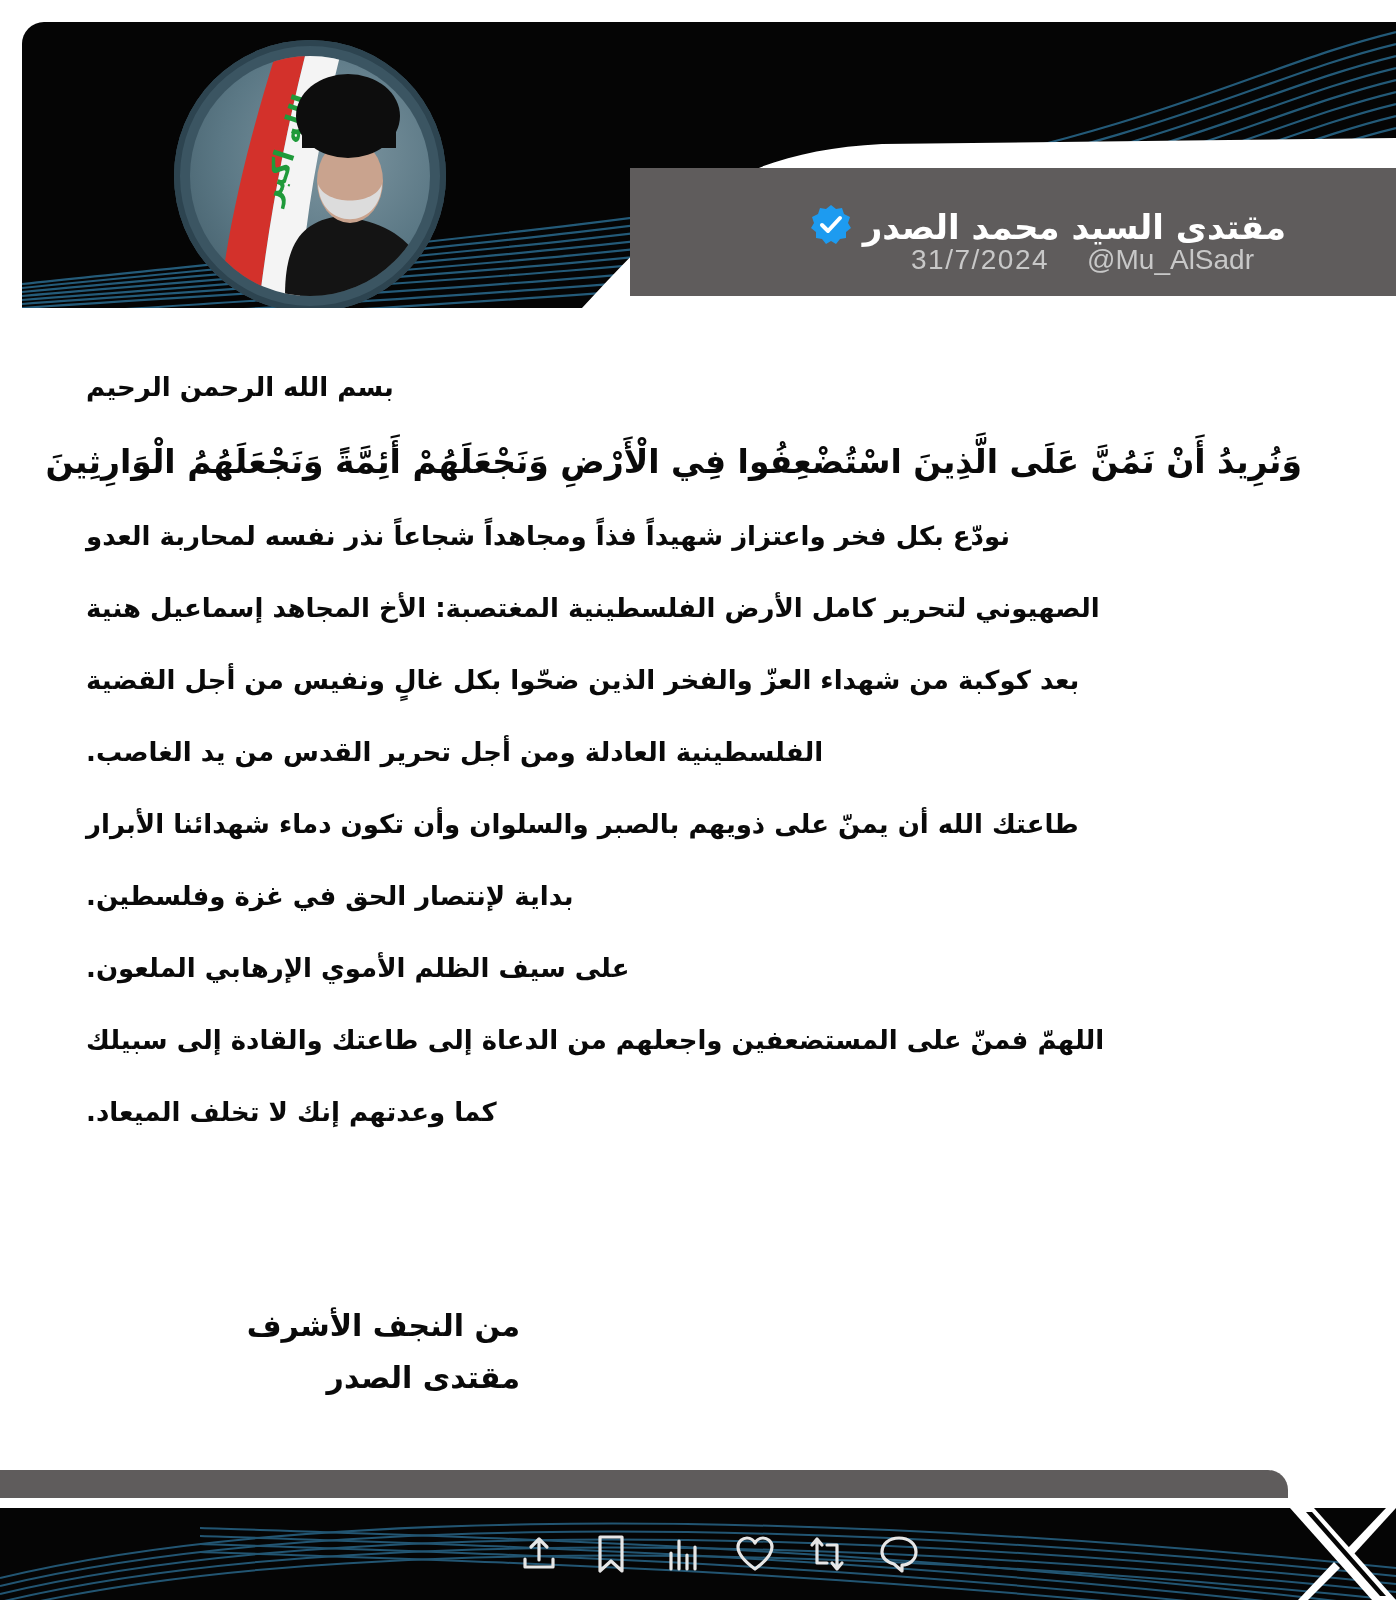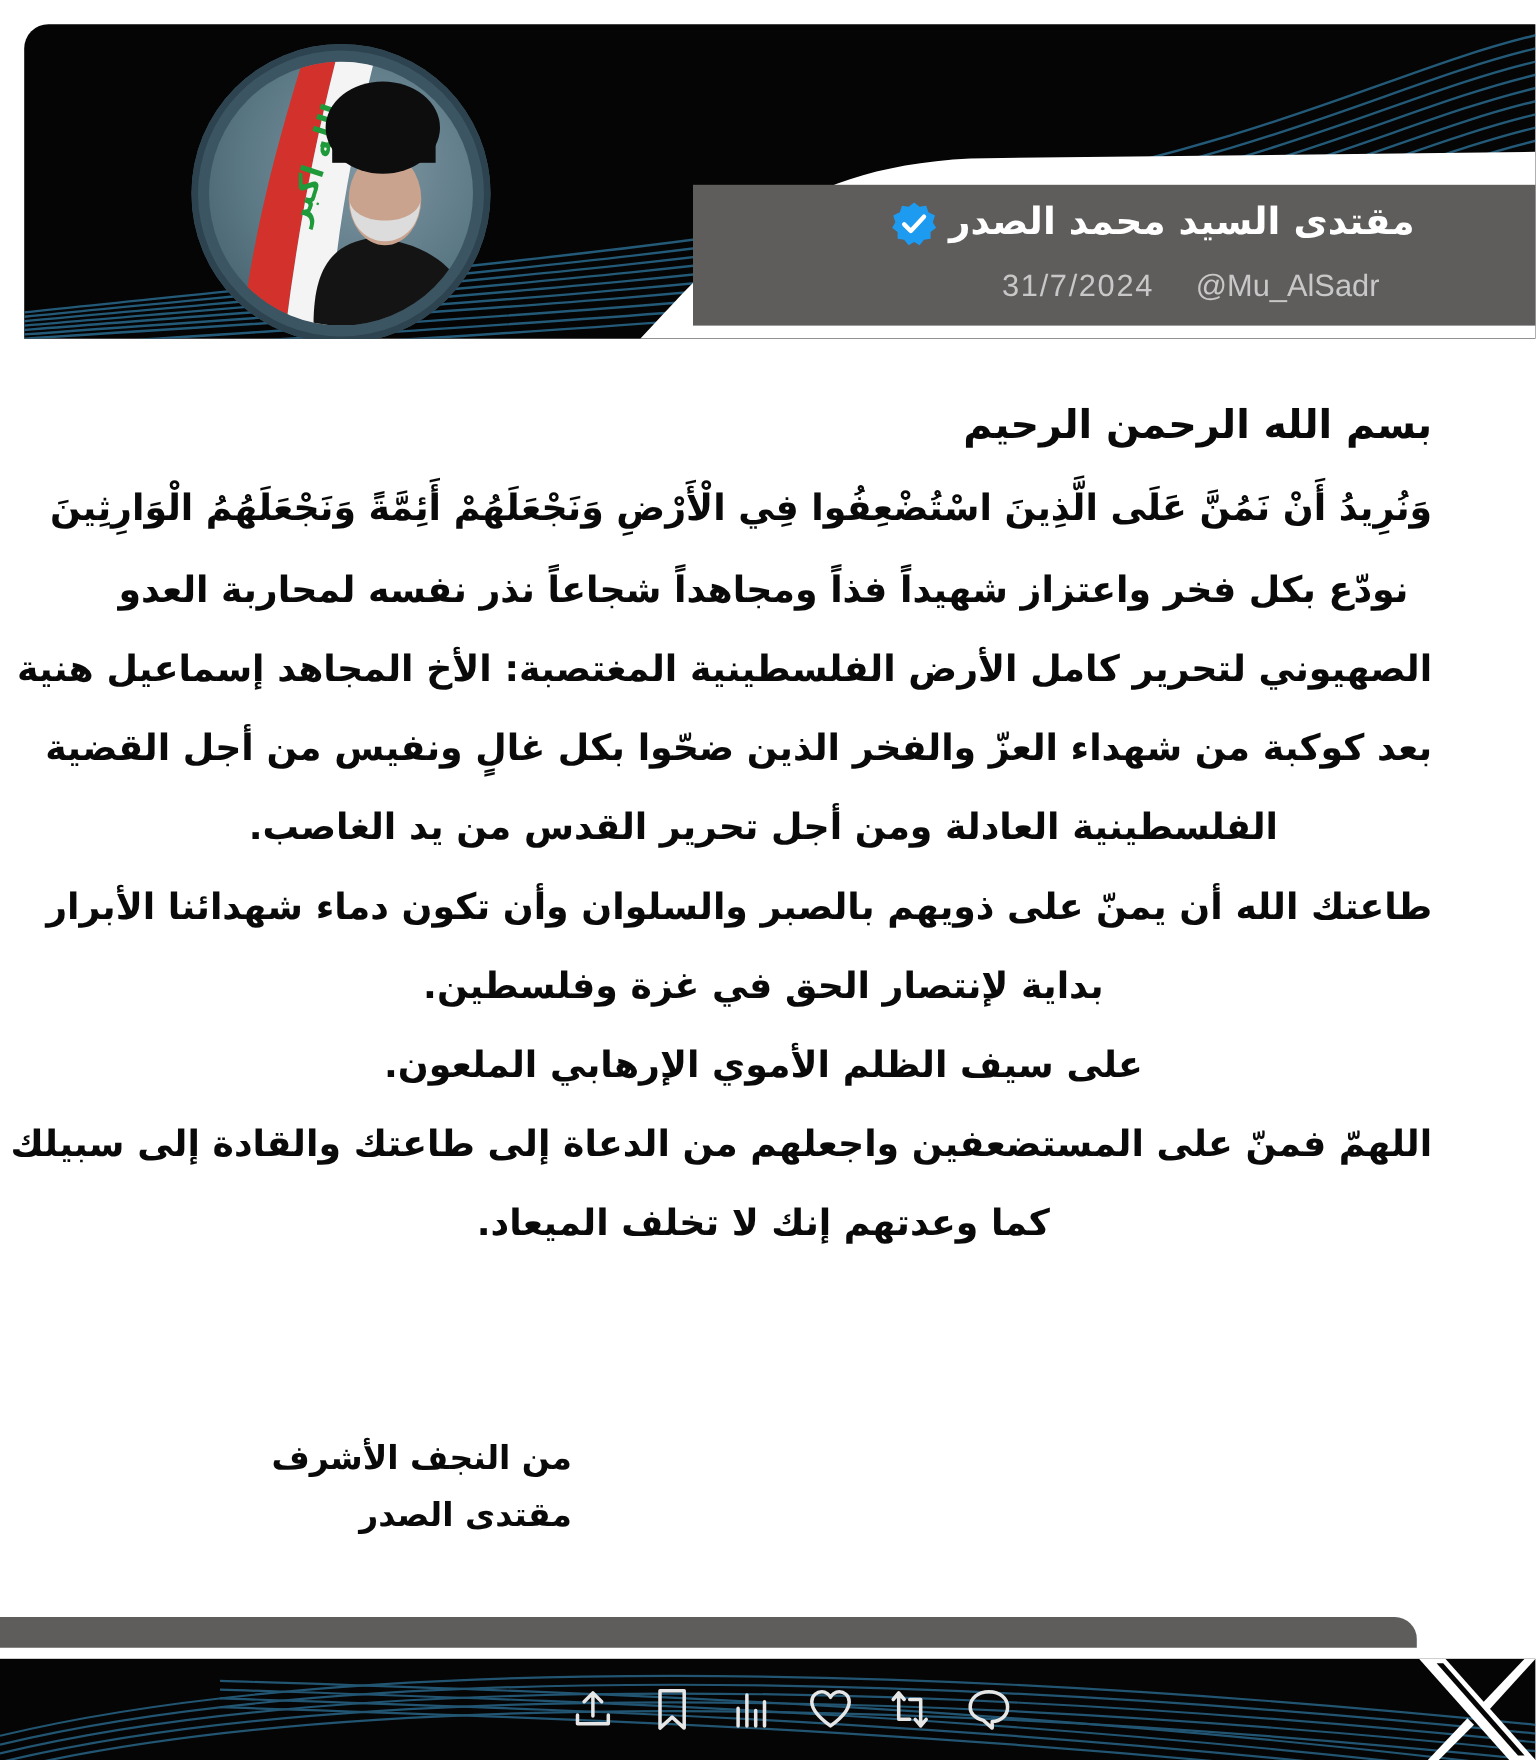--- a/index.html
+++ b/index.html
@@ -23,47 +23,47 @@
     background: radial-gradient(circle at 60% 40%, #7f97a2 0%, #5b7885 55%, #3f5965 100%);
   }
   .flag { position: absolute; left: 0; top: 0; width: 100%; height: 100%; }
   .person { position: absolute; left: 0; top: 0; width: 100%; height: 100%; }
 
   .name-plate {
     position: absolute; left: 630px; top: 168px; width: 766px; height: 128px;
     background: #5f5c5c;
   }
   .name-row {
-    position: absolute; right: 110px; top: 182px; height: 52px;
-    display: flex; flex-direction: row-reverse; align-items: flex-start; gap: 10px;
+    position: absolute; right: 110px; top: 195px; height: 52px;
+    display: flex; flex-direction: row-reverse; align-items: flex-end; gap: 10px;
   }
   .display-name {
     font-family: "DejaVu Sans", sans-serif; font-size: 34px; font-weight: bold;
     color: #ffffff; direction: rtl; letter-spacing: 0.5px;
   }
   .verified { width: 44px; height: 44px; }
   .meta-row {
     position: absolute; right: 142px; top: 240px; height: 40px;
     display: flex; flex-direction: row-reverse; align-items: center; gap: 38px;
     font-family: "Liberation Sans", sans-serif; font-size: 28px; color: #c8c8c8;
   }
   .meta-row .date { letter-spacing: 1.5px; }
 
   
   .content {
     position: absolute; left: 86px; top: 350px; width: 1216px;
     direction: rtl; color: #0a0a0a;
     font-family: "DejaVu Sans", sans-serif;
   }
   .basmala {
-    text-align: right; font-size: 36px; font-weight: bold; height: 74px; line-height: 74px;
+    text-align: left; font-size: 26px; font-weight: bold; height: 74px; line-height: 74px;
     padding-right: 0;
   }
   .verse { font-size: 33px; font-weight: bold; height: 76px; line-height: 76px; text-align: left; white-space: nowrap; }
-  .line { font-size: 33px; font-weight: bold; height: 72px; line-height: 72px; text-align: center; white-space: nowrap; }
+  .line { font-size: 26px; font-weight: bold; height: 72px; line-height: 72px; text-align: left; white-space: nowrap; }
 
   .signature {
     position: absolute; left: 220px; top: 1300px; width: 300px;
     direction: rtl; color: #0a0a0a;
     font-size: 30px; font-weight: bold; line-height: 52px;
   }
 
   
   .footer-bar {
     position: absolute; left: 0; top: 1470px; width: 1288px; height: 28px;

